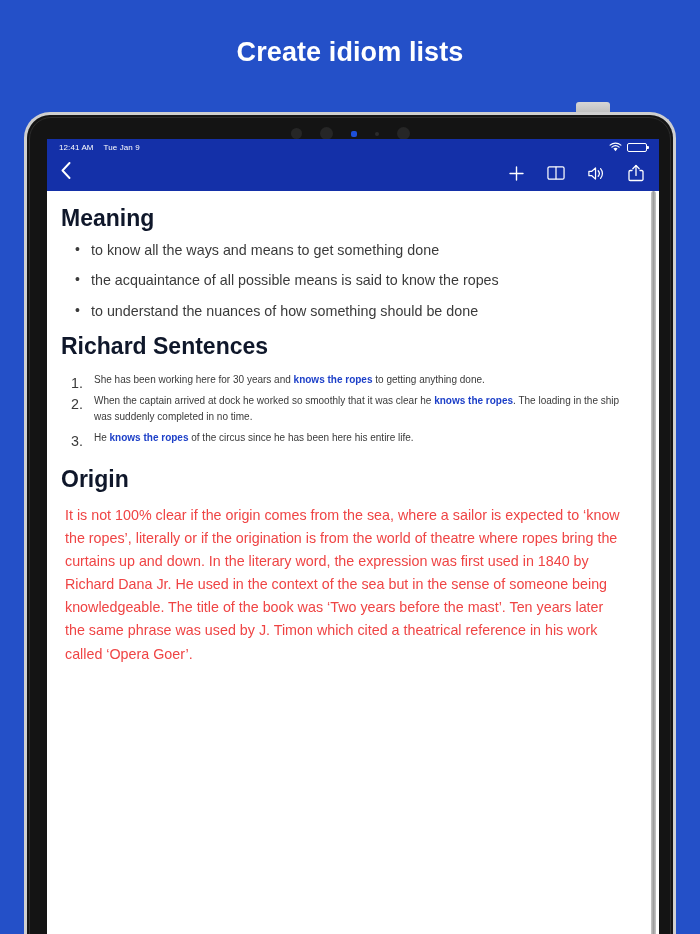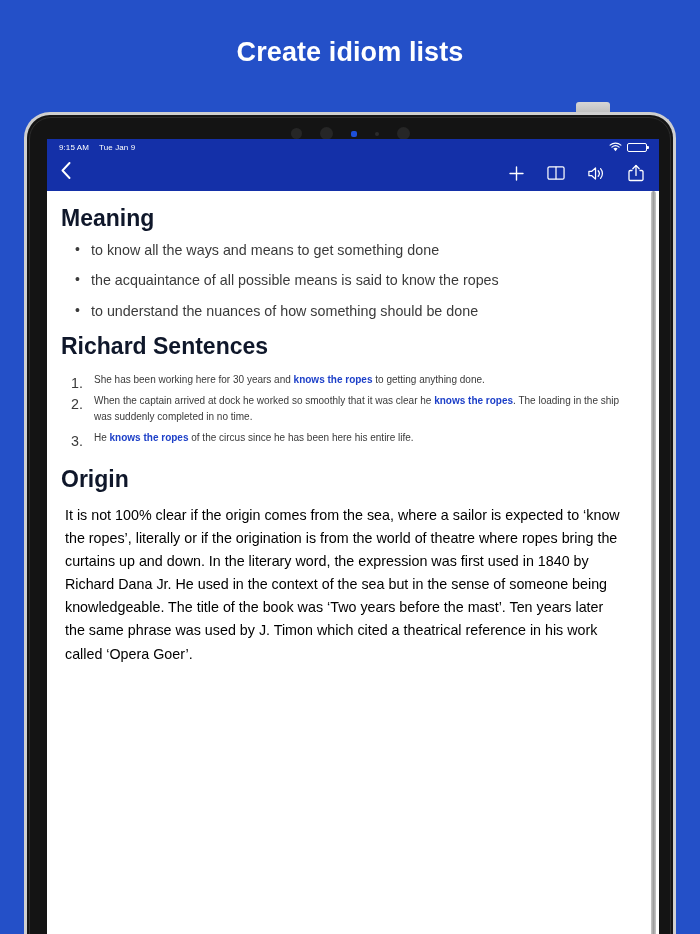--- a/index.html
+++ b/index.html
@@ -132,21 +132,21 @@
     font-size: 10px; line-height: 1.62; color: #3a3a3a;
     counter-increment: ex;
   }
   ol.example-list li:before {
     content: counter(ex) "."; position: absolute; left: 4px; top: 0;
     font-size: 14.3px; color: #3a3a3a;
   }
   .hl { color: #1c3fc8; font-weight: bold; }
 
   .origin-text {
-    font-size: 14.3px; line-height: 1.62; color: #000000;
+    font-size: 14.3px; line-height: 1.62; color: #ef4444;
     margin-left: 4px; margin-right: 4px; text-align: left;
   }
 
   
   .scrollbar-track {
     position: absolute; top: 0; right: 3px; width: 5px; height: 100%;
     background: transparent;
   }
   .scrollbar-thumb {
     position: absolute; top: 0; left: 0; width: 5px; height: 100%;
@@ -172,21 +172,21 @@
         <span class="sensor cam"></span>
         <span class="sensor led"></span>
         <span class="sensor tiny"></span>
         <span class="sensor cam"></span>
       </div>
 
       <div class="screen">
 
         <div class="status-bar">
           <div class="status-left">
-            <span>9:15 AM</span>
+            <span>12:41 AM</span>
             <span>Tue Jan 9</span>
           </div>
           <div class="status-spacer"></div>
           <div class="status-right">
             <span class="wifi-icon">
               <svg width="13" height="10" viewBox="0 0 13 10">
                 <path d="M6.5 9.2 L4.4 6.6 A3.4 3.4 0 0 1 8.6 6.6 Z" fill="#fff"></path>
                 <path d="M2.9 5.1 A5.6 5.6 0 0 1 10.1 5.1" stroke="#fff" stroke-width="1.2" fill="none" stroke-linecap="round"></path>
                 <path d="M1.1 3.1 A8.2 8.2 0 0 1 11.9 3.1" stroke="#fff" stroke-width="1.2" fill="none" stroke-linecap="round"></path>
               </svg>

